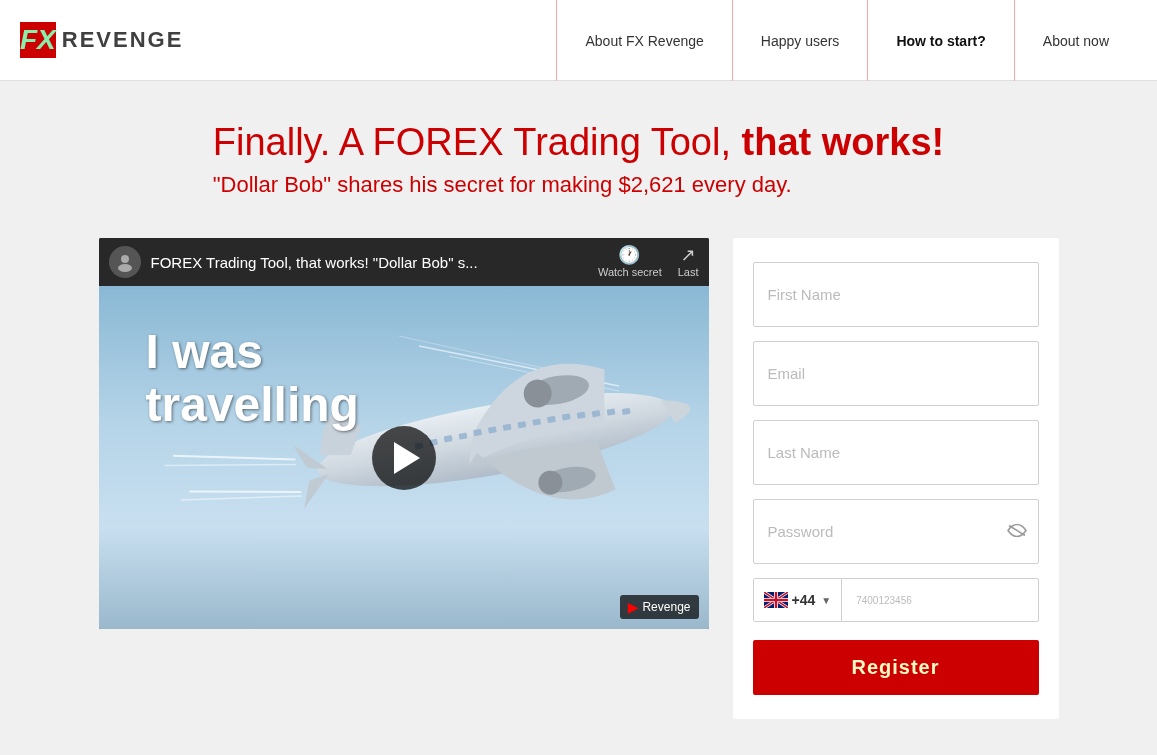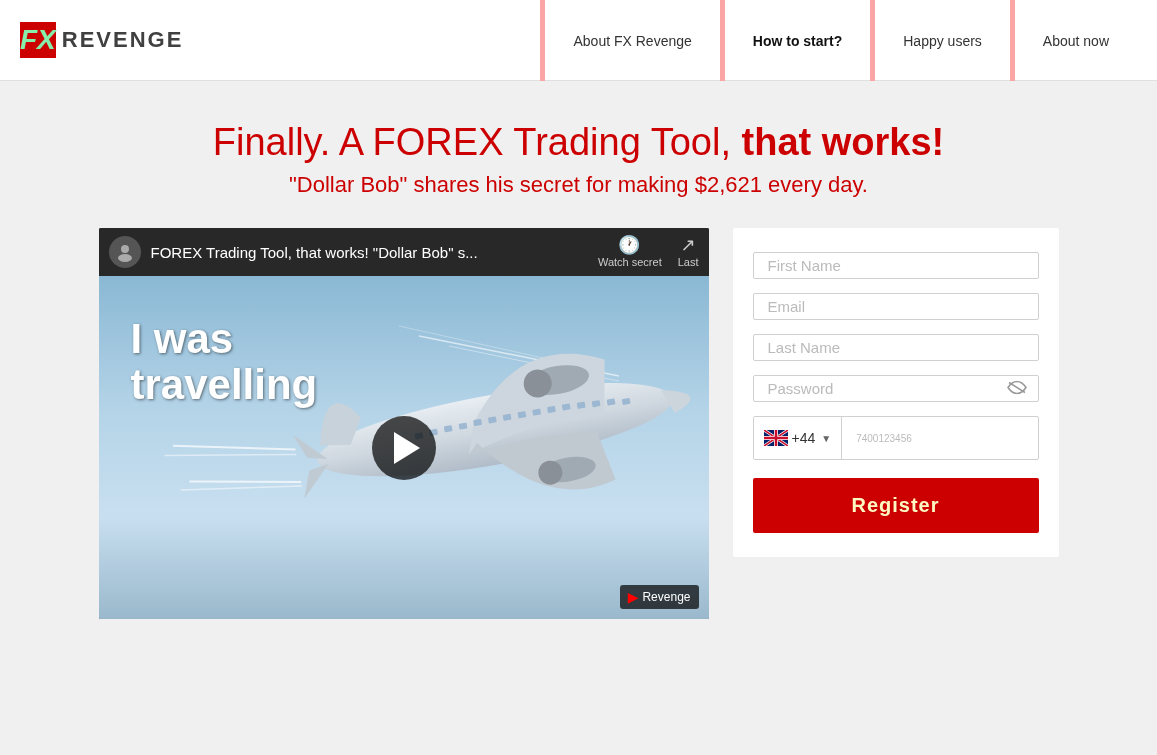--- a/index.html
+++ b/index.html
@@ -42,37 +42,38 @@
       align-items: stretch;
       height: 100%;
     }
     .nav-item {
       display: flex;
       align-items: center;
       padding: 0 28px;
       font-size: 14px;
       color: #333;
       cursor: pointer;
-      border-left: 5px solid #fca5a5;
+      border-left: 1px solid #fca5a5;
       height: 81px;
       white-space: nowrap;
     }
     .nav-item.active { font-weight: bold; color: #111; }
 
     
     .main {
       background: #f0f0f0;
       padding: 40px 20px 40px 20px;
       display: flex;
       flex-direction: column;
       align-items: center;
     }
 
     .headline {
-      text-align: center;
+      text-align: left;
+      margin-bottom: 10px;
     }
     .headline h1 {
       font-size: 38px;
       color: #cc0000;
       font-weight: 400;
       margin-bottom: 8px;
     }
     .headline h1 strong {
       font-weight: 900;
     }
@@ -160,23 +161,23 @@
     .airplane-bg {
       position: absolute;
       width: 100%;
       height: 100%;
       top: 0; left: 0;
     }
 
     .video-overlay-text {
       position: absolute;
       top: 40px;
-      left: 32px;
+      left: 47px;
       color: #fff;
-      font-size: 42px;
+      font-size: 48px;
       font-weight: 900;
       line-height: 1.1;
       text-shadow: 1px 1px 3px rgba(0,0,0,0.5);
     }
 
     .play-button {
       position: absolute;
       width: 64px;
       height: 64px;
       background: rgba(0,0,0,0.7);
@@ -222,21 +223,21 @@
       padding: 24px 20px;
       border-radius: 2px;
       display: flex;
       flex-direction: column;
       gap: 14px;
       min-width: 290px;
     }
 
     .form-input {
       width: 100%;
-      padding: 4px 14px;
+      padding: 23px 14px;
       border: 1px solid #d0d0d0;
       border-radius: 2px;
       font-size: 15px;
       color: #999;
       outline: none;
       background: #fff;
     }
     .form-input::placeholder {
       color: #bbb;
     }
@@ -267,20 +268,21 @@
     .phone-flag {
       display: flex;
       align-items: center;
       gap: 4px;
       padding: 13px 10px;
       cursor: pointer;
       border-right: 1px solid #d0d0d0;
       background: #fff;
       min-width: 80px;
       white-space: nowrap;
+      font-weight: bold;
     }
     .phone-code {
       font-size: 14px;
       color: #333;
     }
     .phone-dropdown {
       color: #666;
       font-size: 10px;
       margin-left: 2px;
     }
@@ -319,22 +321,22 @@
 </head>
 <body>
 
 <header class="header">
   <div class="logo">
     <span class="logo-fx">FX</span>
     <span class="logo-revenge">REVENGE</span>
   </div>
   <nav class="nav">
     <div class="nav-item">About FX Revenge</div>
+    <div class="nav-item">Happy users</div>
     <div class="nav-item active">How to start?</div>
-    <div class="nav-item">Happy users</div>
     <div class="nav-item">About now</div>
   </nav>
 </header>
 
 <main class="main">
 
   <div class="headline">
     <h1>
       <span>Finally. A FOREX Trading Tool,</span>
       <strong>that works!</strong>

